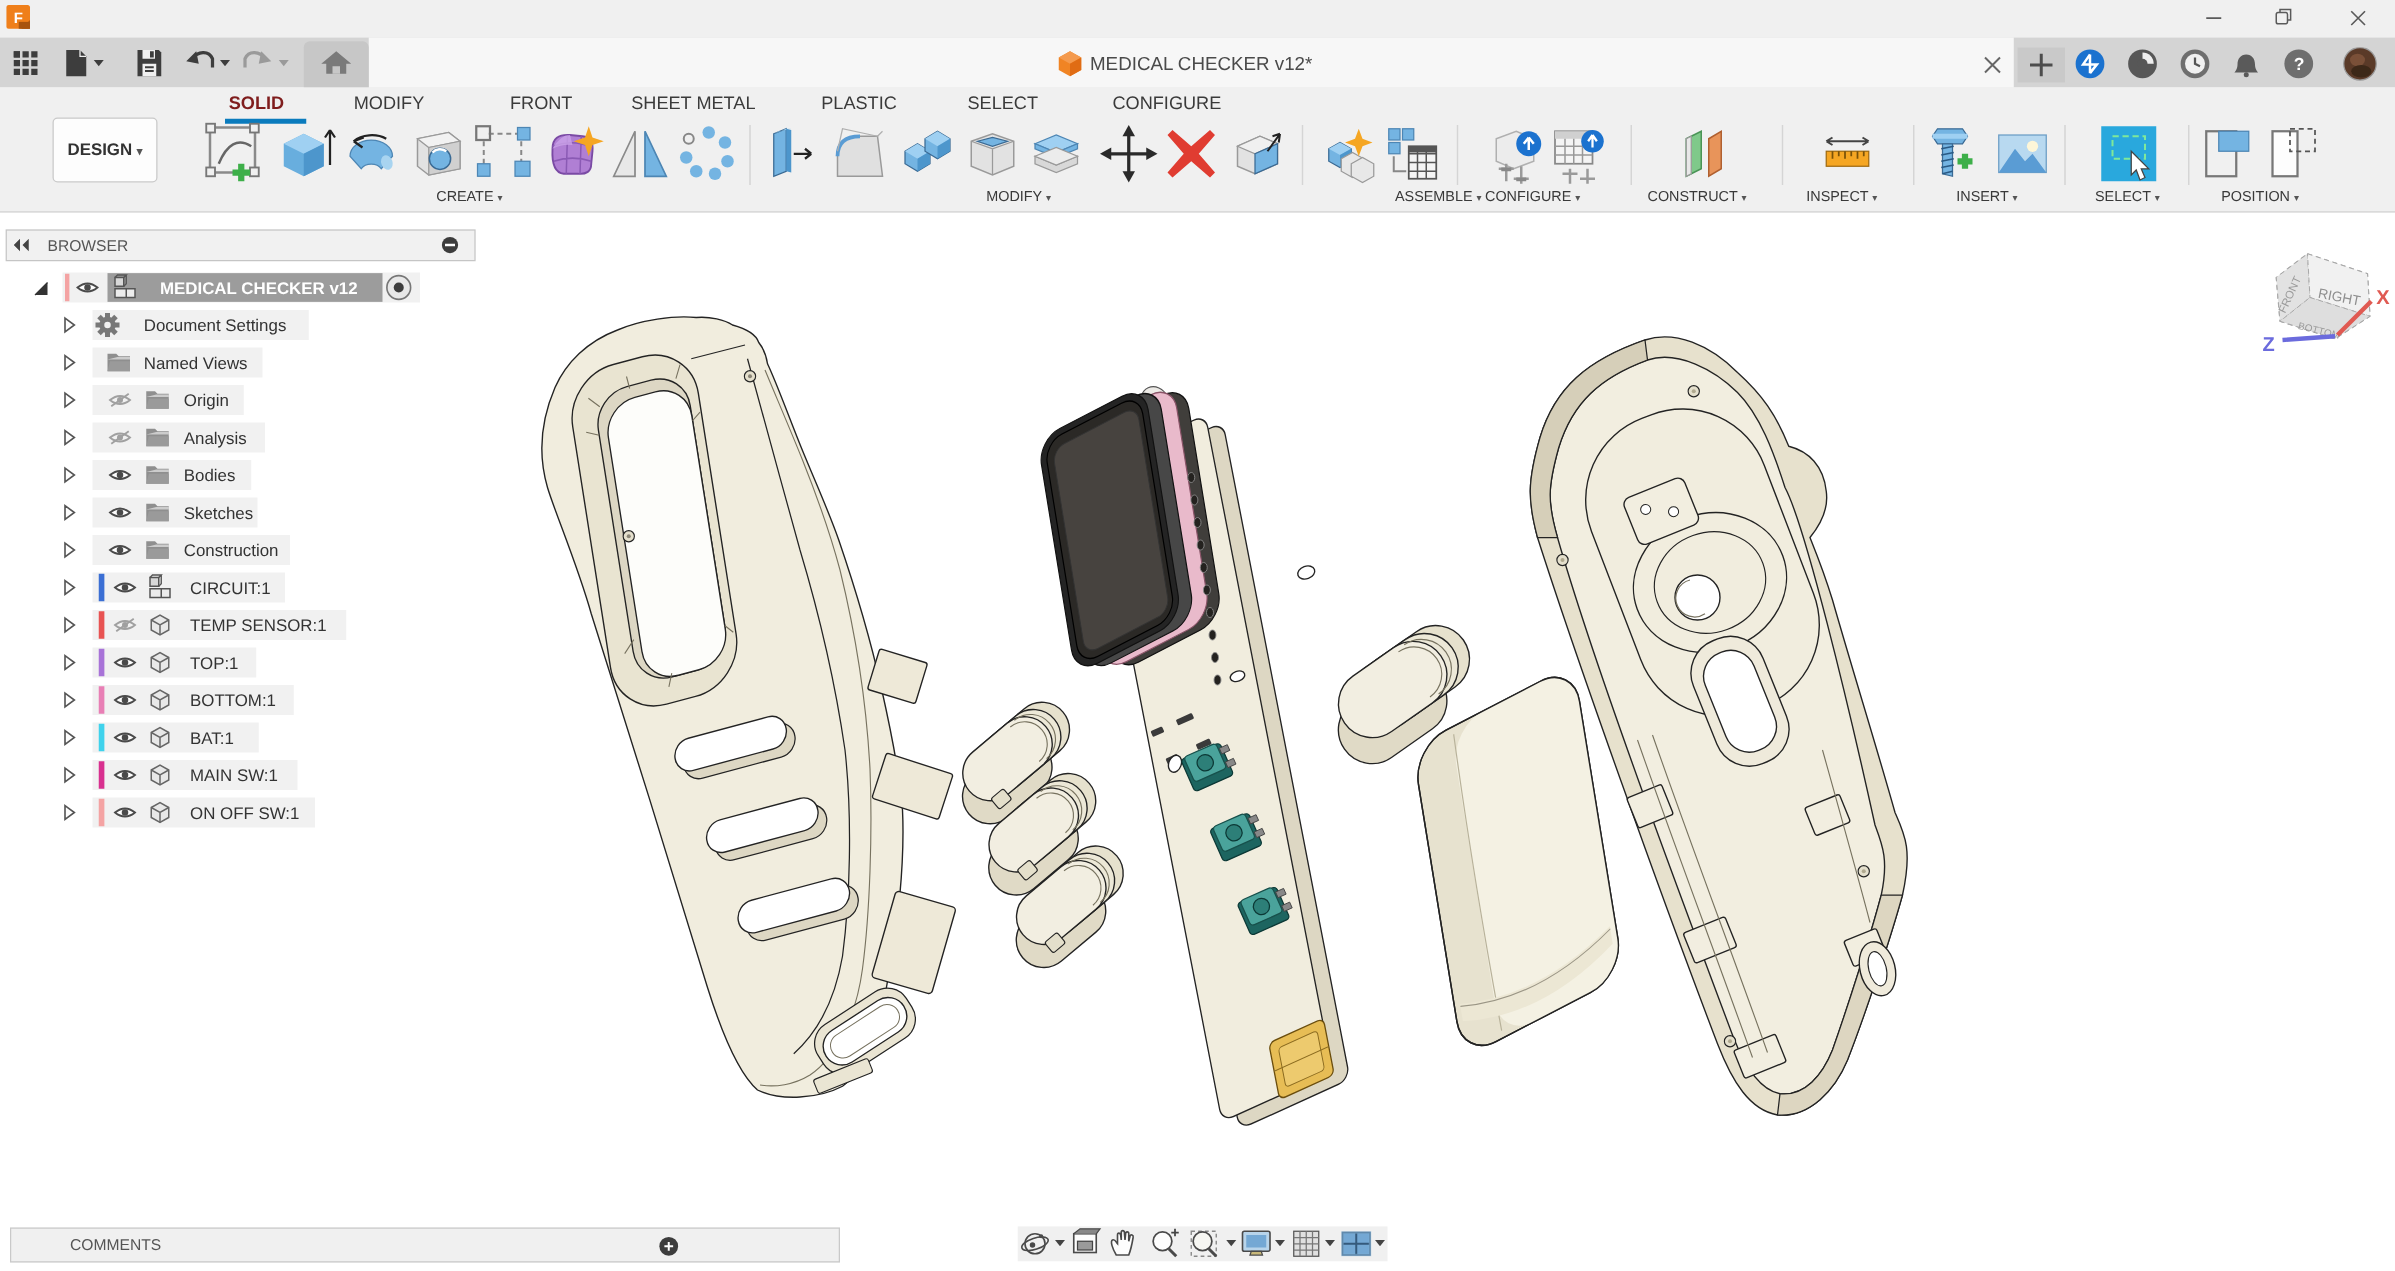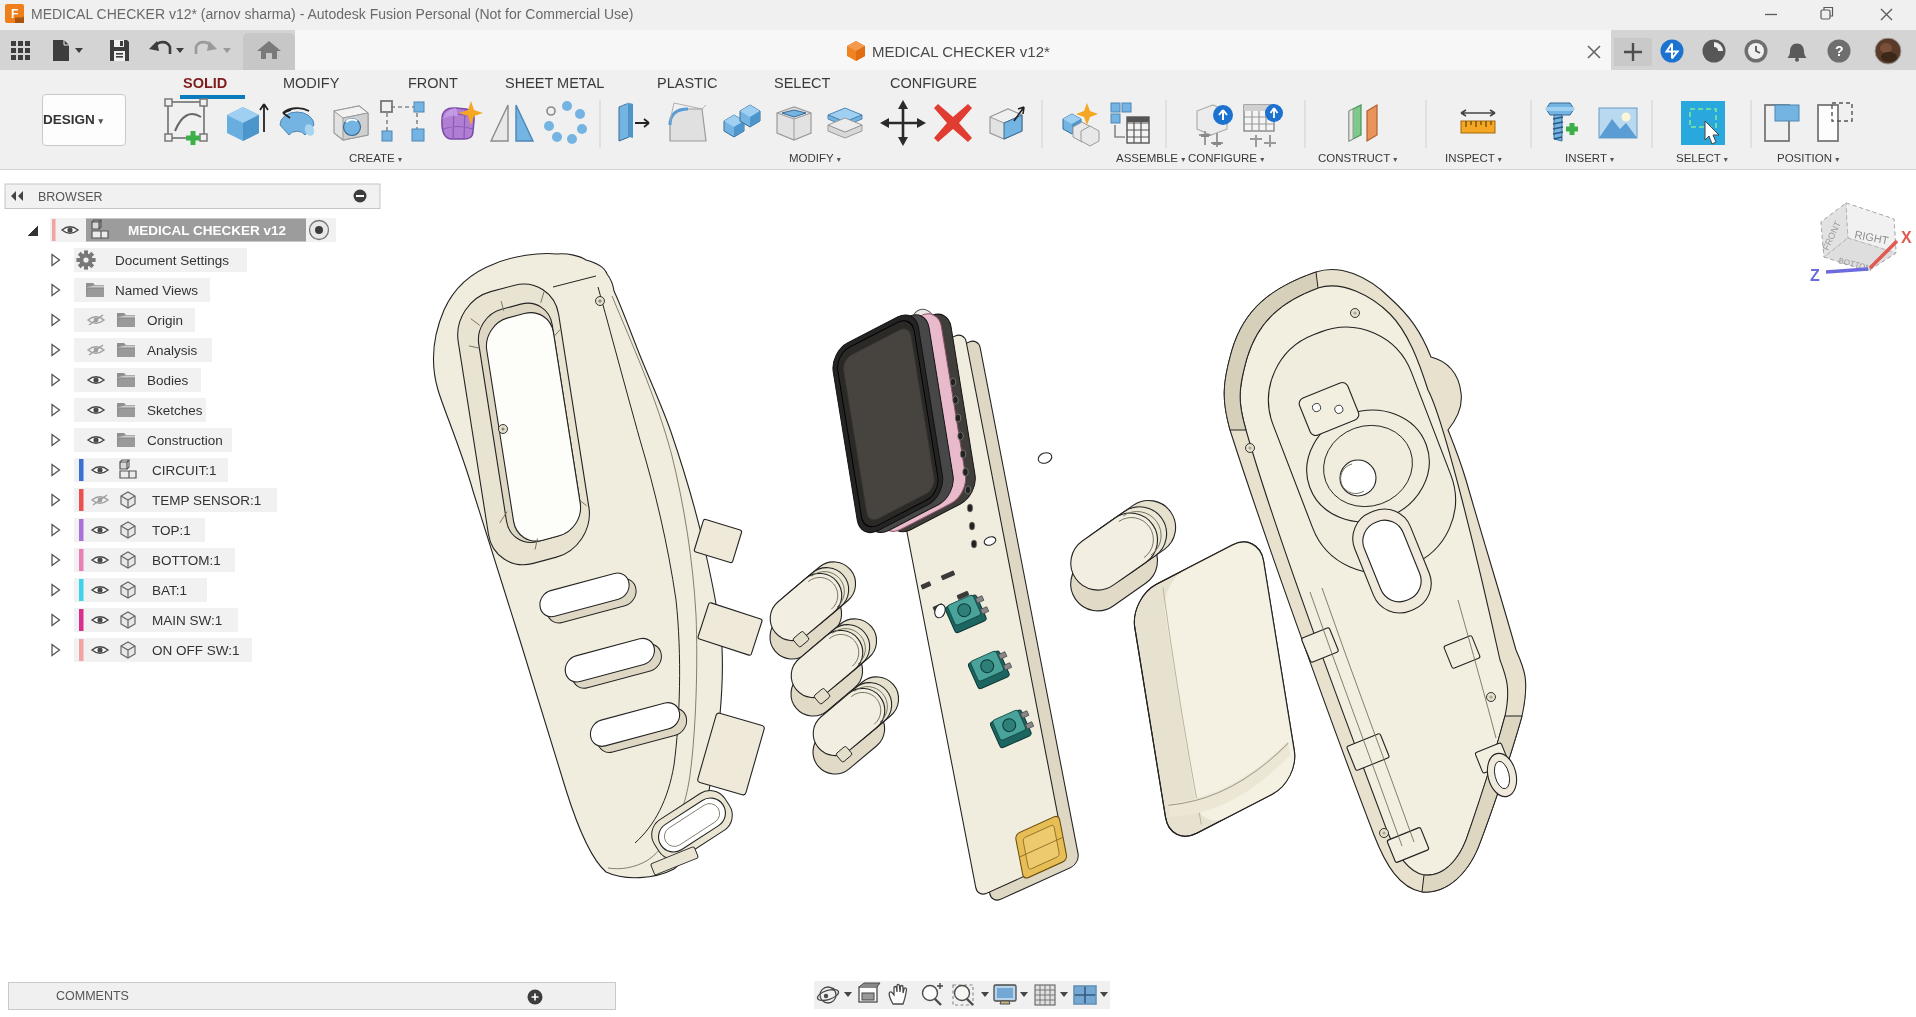--- a/index.html
+++ b/index.html
@@ -12,21 +12,20 @@
 .cav{color:#555;font-size:8px}
 </style></head><body>
 
 <div class="abs titlebar">
   <svg class="abs" style="left:5px;top:4px" width="21" height="21">
     <rect x="0" y="0" width="19" height="19" rx="2" fill="#ef7f1a"></rect>
     <path d="M12 19 L19 12 L19 19 Z" fill="#b35a10"></path>
     <rect x="10" y="13.5" width="9" height="5.5" fill="#a8540e"></rect>
     <text x="6" y="14" font-size="12" font-weight="bold" fill="#fff" font-family="Liberation Sans">F</text>
   </svg>
-  <div class="abs" style="left:31px;top:6px;font-size:14px;color:#696969">MEDICAL CHECKER v12* (arnov sharma) - Autodesk Fusion Personal (Not for Commercial Use)</div>
   <svg class="abs" style="left:1760px;top:0" width="156" height="30">
     <line x1="5" y1="14.5" x2="17" y2="14.5" stroke="#5a5a5a" stroke-width="1.3"></line>
     <rect x="61" y="10" width="9" height="9" rx="1.5" fill="none" stroke="#5a5a5a" stroke-width="1.2"></rect>
     <path d="M64 10 L64 7.5 L72.5 7.5 L72.5 16 L70 16" fill="none" stroke="#5a5a5a" stroke-width="1.2"></path>
     <path d="M121 9 L132 20 M132 9 L121 20" stroke="#5a5a5a" stroke-width="1.3"></path>
   </svg>
 </div>
 
 <div class="abs tabbar"></div>
 <div class="abs doctab"></div>
@@ -107,21 +106,21 @@
 
 <div class="abs ribbon"></div>
 <div class="abs rtab" style="left:183px;color:#7f1d1d;font-weight:bold">SOLID</div>
 <div class="abs" style="left:180px;top:95px;width:65px;height:3.5px;background:#0a7bbd"></div>
 <div class="abs rtab" style="left:283px">MODIFY</div>
 <div class="abs rtab" style="left:408px">FRONT</div>
 <div class="abs rtab" style="left:505px">SHEET METAL</div>
 <div class="abs rtab" style="left:657px">PLASTIC</div>
 <div class="abs rtab" style="left:774px">SELECT</div>
 <div class="abs rtab" style="left:890px">CONFIGURE</div>
-<div class="abs" style="left:42px;top:94px;width:84px;height:52px;background:#fdfdfd;border:1px solid #c9c9c9;border-radius:4px;line-height:50px;font-size:13.5px;color:#333;font-weight:bold">DESIGN <span style="font-size:9px;color:#555">▾</span></div>
+<div class="abs" style="left:42px;top:94px;width:84px;height:52px;background:#fdfdfd;border:1px solid #c9c9c9;border-radius:4px;text-align:center;line-height:50px;font-size:13.5px;color:#333;font-weight:bold">DESIGN <span style="font-size:9px;color:#555">▾</span></div>
 <svg class="abs" style="left:0;top:70px" width="1916" height="100">
 
   <g stroke="#d5d5d5" stroke-width="1.2">
     <line x1="600" y1="30" x2="600" y2="78"></line>
       <line x1="1042" y1="30" x2="1042" y2="78"></line>
     <line x1="1166" y1="30" x2="1166" y2="78"></line>
       <line x1="1305" y1="30" x2="1305" y2="78"></line>
     <line x1="1426" y1="30" x2="1426" y2="78"></line>
       <line x1="1531" y1="30" x2="1531" y2="78"></line>
     <line x1="1652" y1="30" x2="1652" y2="78"></line>
@@ -729,21 +728,21 @@
 <text x="152" y="455">MAIN SW:1</text>
 <rect x="74" y="468" width="178" height="24" fill="#f1f1f1"></rect>
 <use href="#tri" x="52" y="480"></use>
       <rect x="79" y="469" width="4.5" height="22" fill="#f4a3a3"></rect>
       <use href="#eye" x="100" y="480"></use>
       <use href="#cube" x="128" y="480"></use>
 <text x="152" y="485">ON OFF SW:1</text>
 </g>
 </svg>
 
-<div class="abs" style="left:8px;top:982px;width:608px;height:28px;background:#f0f0f0;border:1px solid #c9c9c9">
+<div class="abs" style="left:8px;top:982px;width:664px;height:28px;background:#f0f0f0;border:1px solid #c9c9c9">
   <div class="abs" style="left:47px;top:6px;font-size:12.5px;color:#555">COMMENTS</div>
   <svg class="abs" style="left:518px;top:6px" width="16" height="16">
       <circle cx="8" cy="8" r="7.5" fill="#3d3d3d"></circle>
       <path d="M8 4.5 L8 11.5 M4.5 8 L11.5 8" stroke="#fff" stroke-width="1.6"></path>
     </svg>
 </div>
 <svg class="abs" style="left:814px;top:981px" width="300" height="30">
   <rect x="0" y="0" width="296" height="28" fill="#f0f0f0"></rect>
 
   <g transform="translate(14,14)" fill="none" stroke="#4a4a4a" stroke-width="1.3">

